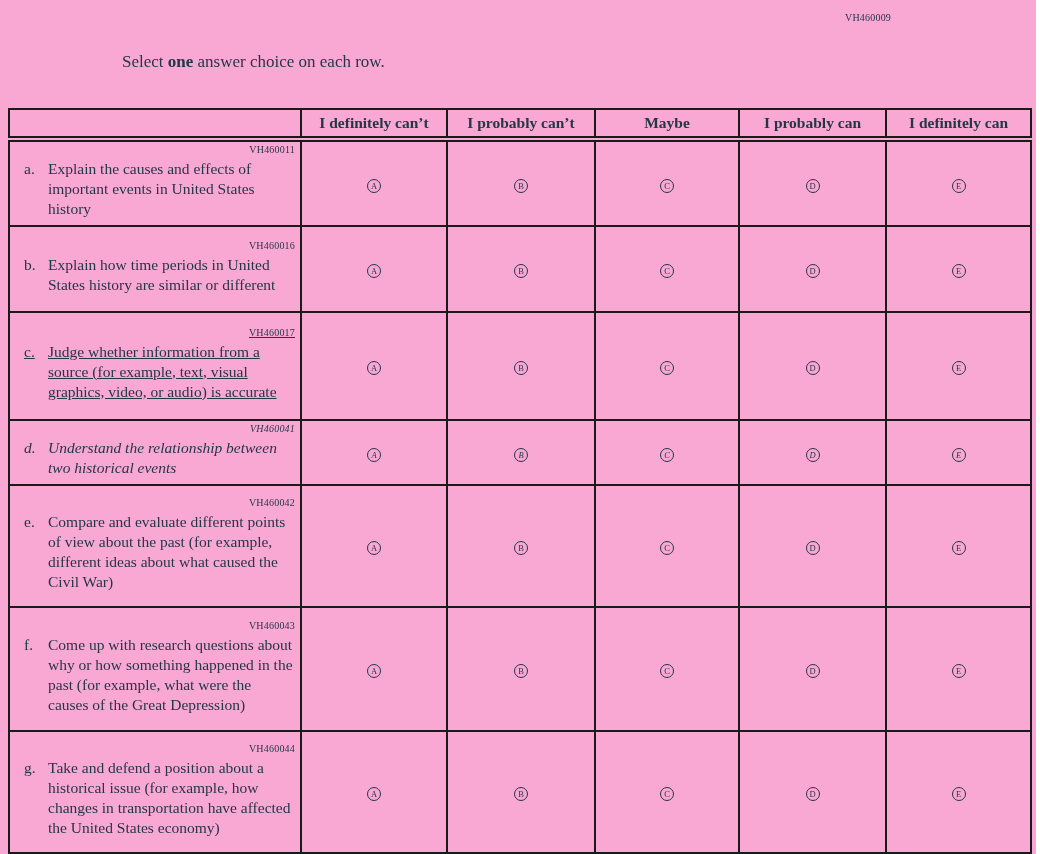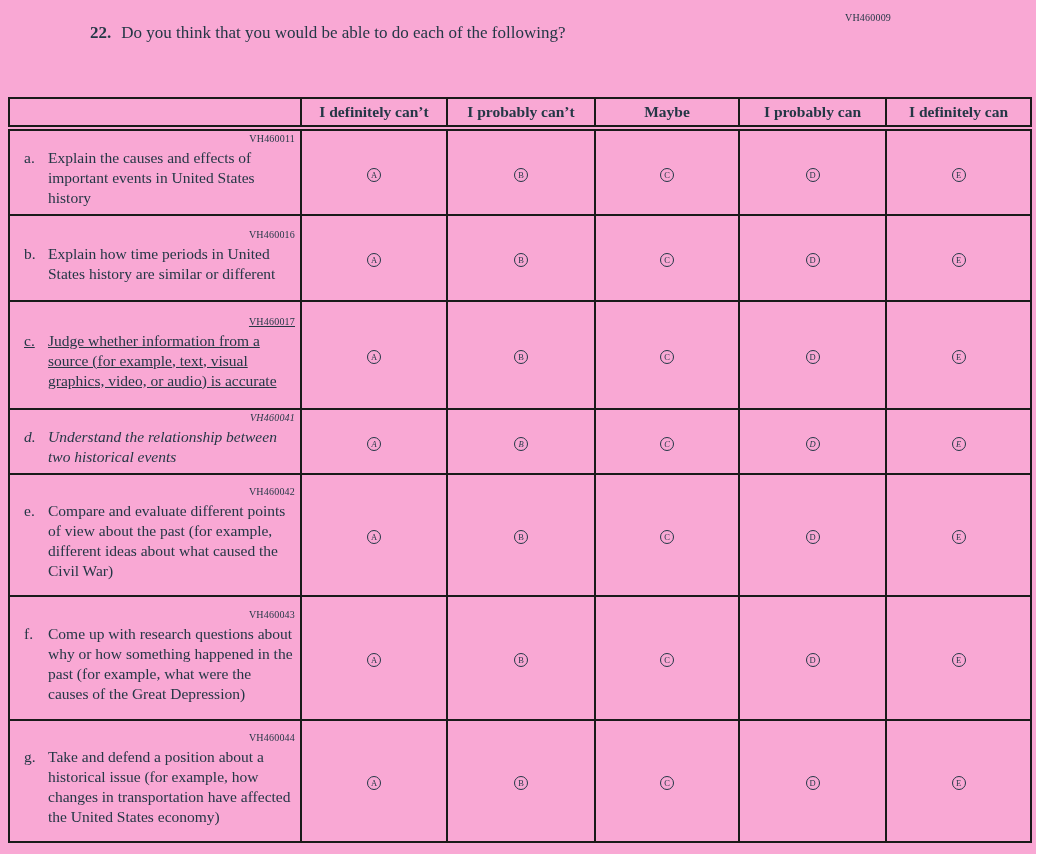--- a/index.html
+++ b/index.html
@@ -30,21 +30,21 @@
   .instruction-line {
     position: absolute;
     top: 52px;
     left: 122px;
     font-size: 17px;
   }
   .instruction-line .bold { font-weight: bold; }
 
   table.grid {
     position: absolute;
-    top: 97px;
+    top: 108px;
     left: 8px;
     width: 1022px;
     border-collapse: collapse;
     table-layout: fixed;
   }
   table.grid col.c-label { width: 292px; }
   table.grid col.c1 { width: 146px; }
   table.grid col.c2 { width: 148px; }
   table.grid col.c3 { width: 144px; }
   table.grid col.c4 { width: 147px; }
@@ -106,24 +106,24 @@
     font-family: "Liberation Serif", "DejaVu Serif", serif;
   }
 </style>
 </head>
 <body>
 
 <div class="page">
 
   <div class="corner-code">VH460009</div>
 
-  <div class="question-line">
-    <span class="qnum">22.</span><span>Do you think that you would be able to do each of the following?</span>
+
+  <div class="instruction-line">
+    <span>Select </span><span class="bold">one</span><span> answer choice on each row.</span>
   </div>
-
 
   <table class="grid">
     <colgroup>
       <col class="c-label">
         <col class="c1">
         <col class="c2">
         <col class="c3">
         <col class="c4">
         <col class="c5">
     </colgroup>

